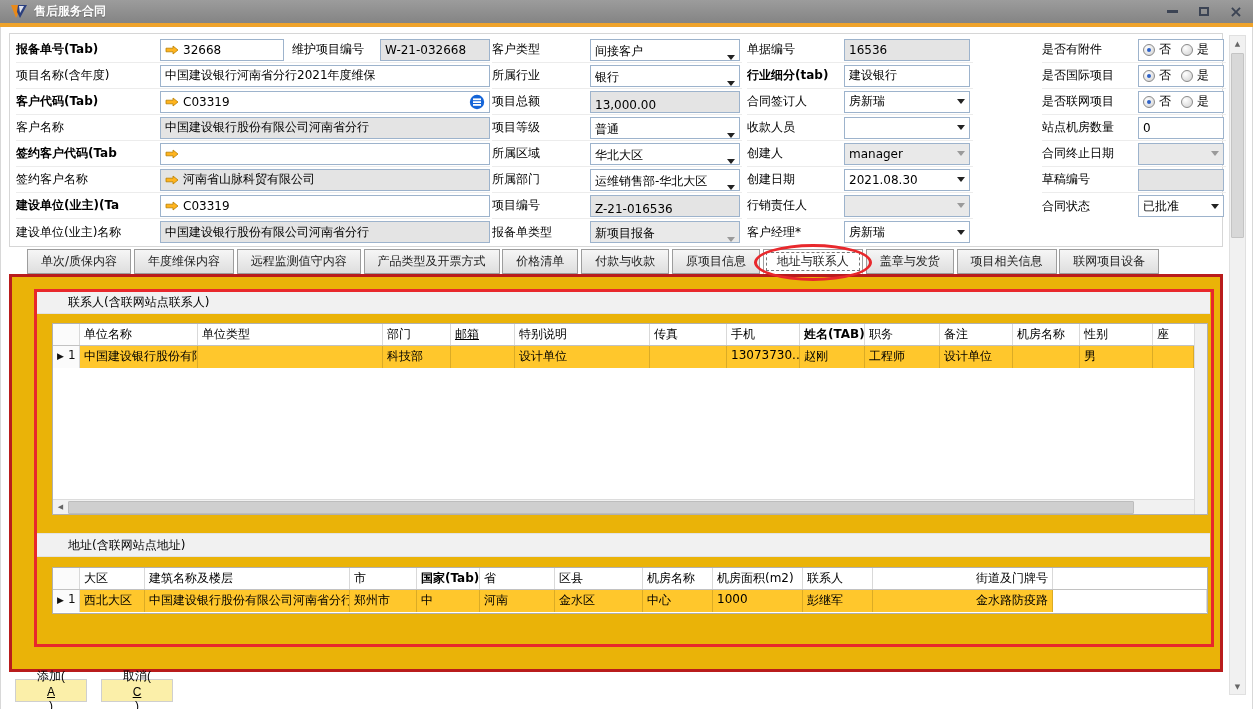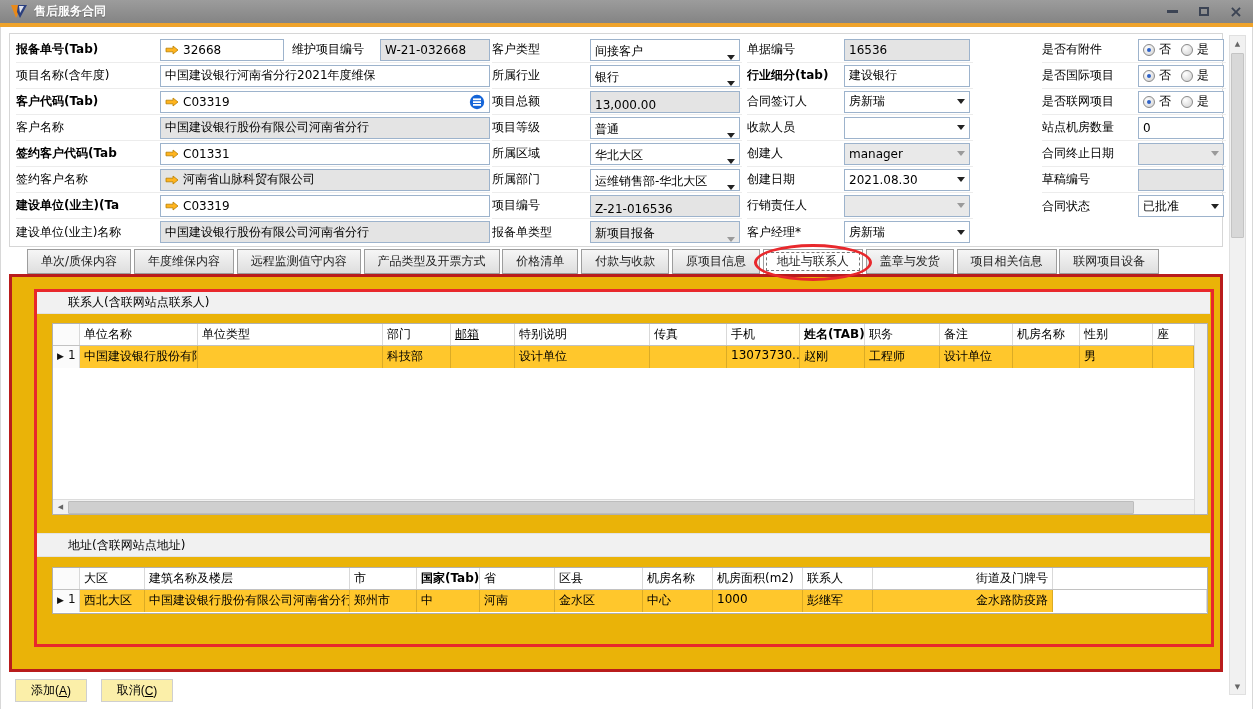--- a/index.html
+++ b/index.html
@@ -110,21 +110,21 @@
   .vscroll { position:absolute; left:1228px; top:8px; width:17px; height:660px;
              background:#f1f1f1; border:1px solid #e0e0e0; display:flex; flex-direction:column; align-items:center; }
   .vs-btn { width:15px; height:15px; display:flex; align-items:center; justify-content:center;
             font-size:7px; color:#666; cursor:pointer; flex:0 0 auto; }
   .vs-thumb { width:13px; height:185px; background:#d8d8d8; border:1px solid #c4c4c4; border-radius:1px; margin-top:2px; }
   .vs-space { flex:1; }
 
   
   .buttonbar { position:absolute; left:14px; top:652px; display:flex; gap:14px; }
   .btn { min-width:72px; height:23px; background:#fbefa9; border:1px solid #cfcfcf;
-         display:flex; align-items:center; justify-content:center; font-size:12px; cursor:pointer; padding:0 10px; }
+         display:flex; align-items:center; justify-content:center; font-size:12px; cursor:pointer; padding:0 10px;flex-direction:column; }
   .btn .key { text-decoration:underline; }
 </style>
 </head>
 <body>
 
 <div class="titlebar">
   <svg class="logo" viewBox="0 0 18 15">
     <polygon points="1,1 12,1 6,14" fill="#E88A1A"></polygon>
     <polygon points="8,1 17,1 10,14 7,8" fill="#2B3F7E"></polygon>
     <polygon points="9,2 14,2 10,9" fill="#ffffff" opacity="0.85"></polygon>
@@ -182,21 +182,20 @@
       <div class="frow">
         <span class="flabel">客户名称</span>
         <div class="ctl ro w-g1">中国建设银行股份有限公司河南省分行</div>
       </div>
       <div class="frow">
         <span class="flabel b">签约客户代码(Tab</span>
         <div class="ctl w-g1">
           <svg class="arrow-ic" width="14" height="10" viewBox="0 0 14 10">
               <path d="M1 3.2h7V1l5 4-5 4V6.8H1z" fill="#FFB41E" stroke="#B87E00" stroke-width="0.8"></path>
             </svg>
-          <input value="C01331" style="">
         </div>
       </div>
       <div class="frow">
         <span class="flabel">签约客户名称</span>
         <div class="ctl ro w-g1">
           <svg class="arrow-ic" width="14" height="10" viewBox="0 0 14 10">
               <path d="M1 3.2h7V1l5 4-5 4V6.8H1z" fill="#FFB41E" stroke="#B87E00" stroke-width="0.8"></path>
             </svg>
           <span>河南省山脉科贸有限公司</span>
         </div>

